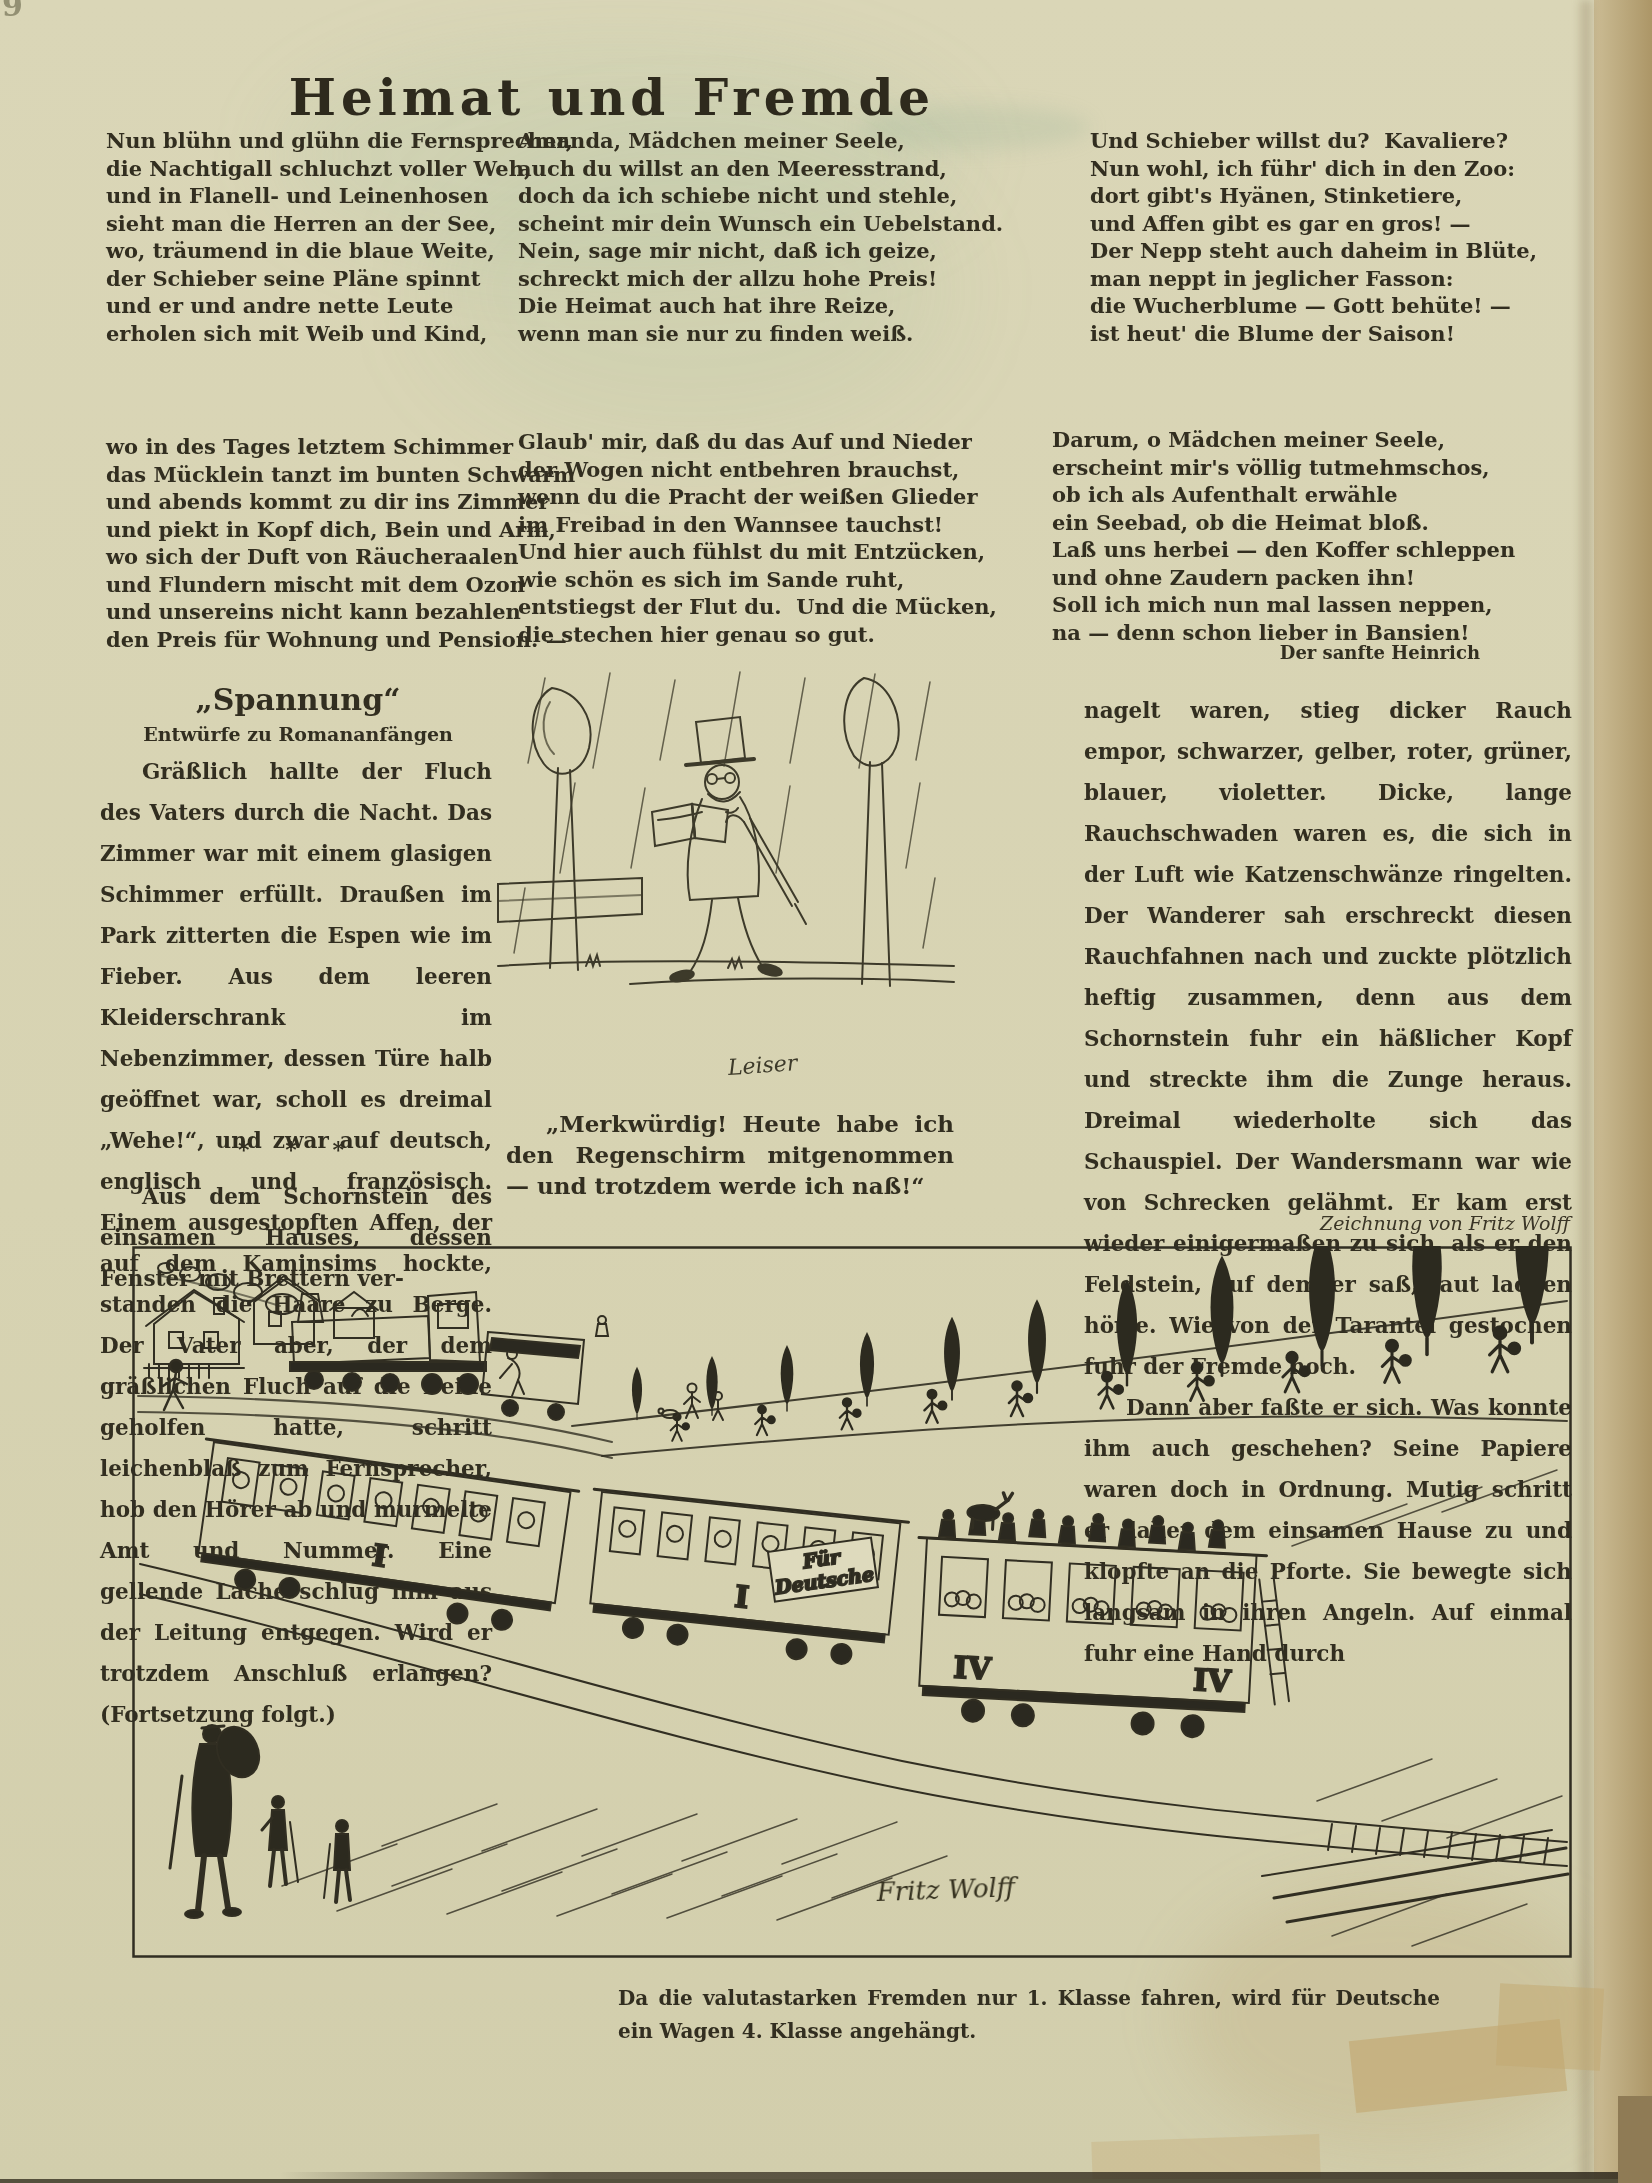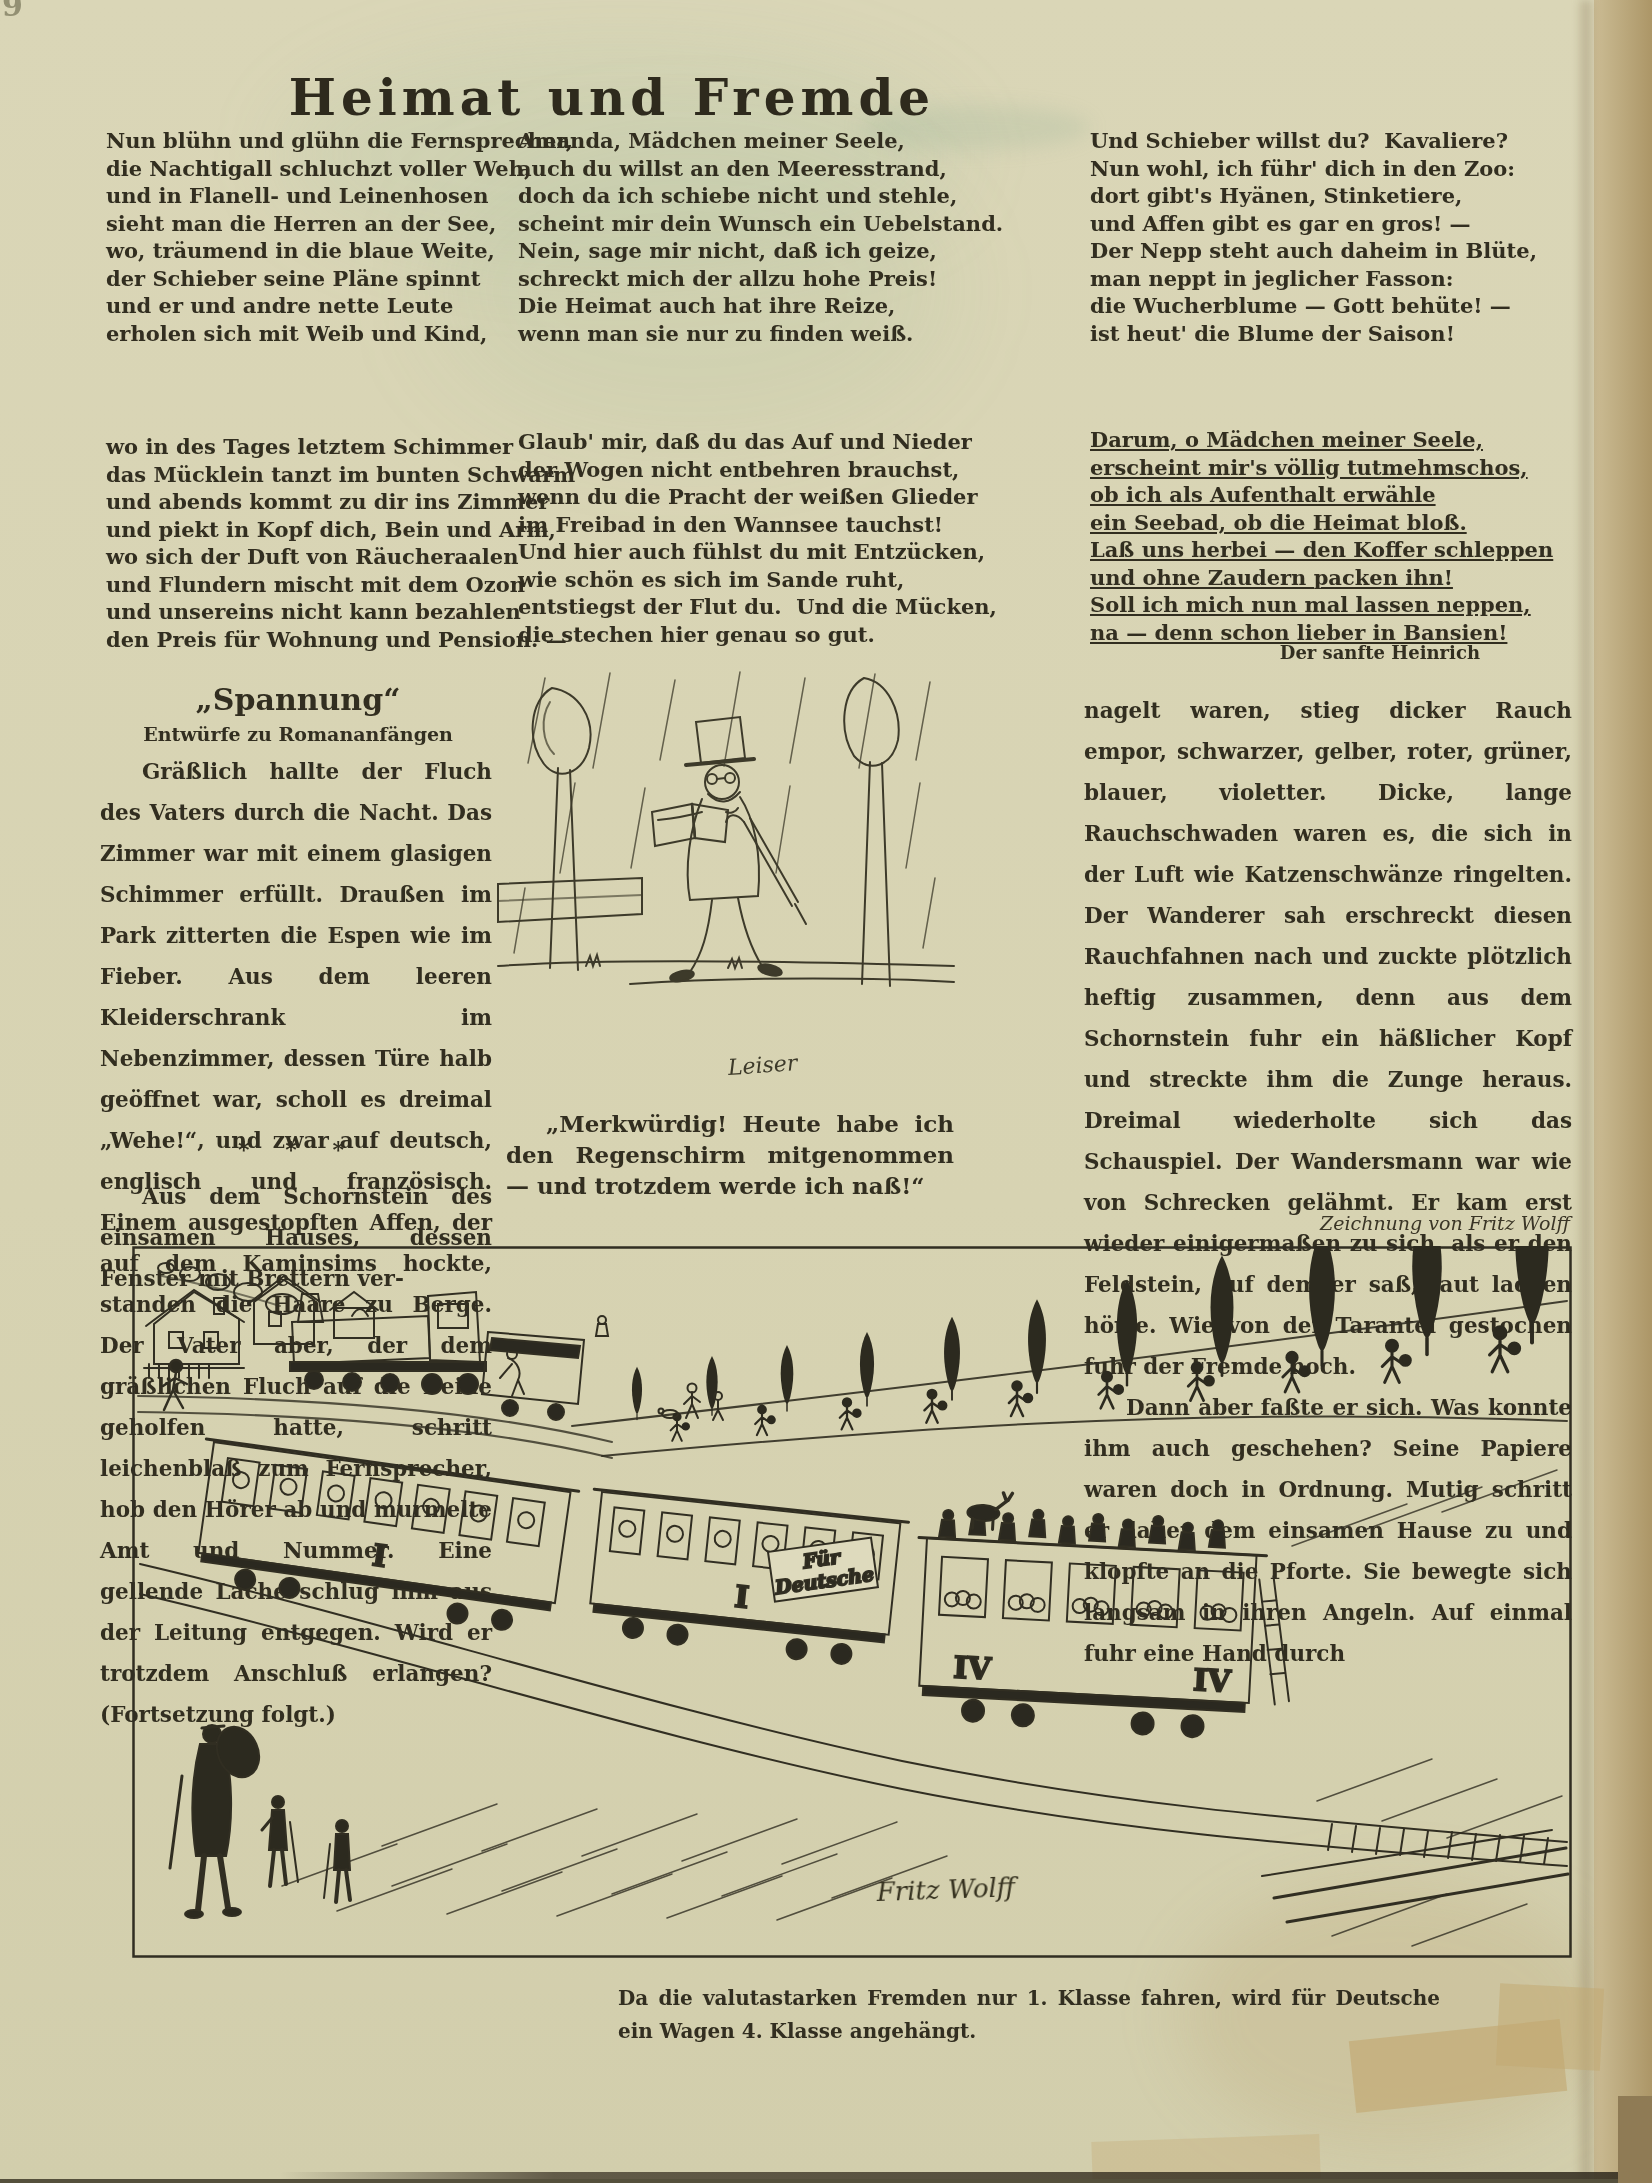--- a/index.html
+++ b/index.html
@@ -152,21 +152,21 @@
   <div class="abs mid-caption" style="left:506px;top:1108px;width:448px;">„Merkwürdig! Heute habe ich den Regenschirm mitgenommen — und trotzdem werde ich naß!“</div>
 
   <div class="abs poem" style="left:1090px;top:127px;">Und Schieber willst du?  Kavaliere?
 Nun wohl, ich führ' dich in den Zoo:
 dort gibt's Hyänen, Stinketiere,
 und Affen gibt es gar en gros! —
 Der Nepp steht auch daheim in Blüte,
 man neppt in jeglicher Fasson:
 die Wucherblume — Gott behüte! —
 ist heut' die Blume der Saison!</div>
-  <div class="abs poem" style="left:1090px;top:426px;text-decoration:underline;">Darum, o Mädchen meiner Seele,
+  <div class="abs poem" style="left:1052px;top:426px;">Darum, o Mädchen meiner Seele,
 erscheint mir's völlig tutmehmschos,
 ob ich als Aufenthalt erwähle
 ein Seebad, ob die Heimat bloß.
 Laß uns herbei — den Koffer schleppen
 und ohne Zaudern packen ihn!
 Soll ich mich nun mal lassen neppen,
 na — denn schon lieber in Bansien!</div>
   <div class="abs sig-right" style="left:1090px;top:642px;width:390px;">Der sanfte Heinrich</div>
   <div class="abs prose" style="left:1084px;top:690px;width:488px;">
     <p>nagelt waren, stieg dicker Rauch empor, schwarzer, gelber, roter, grüner, blauer, violetter. Dicke, lange Rauchschwaden waren es, die sich in der Luft wie Katzenschwänze ringelten. Der Wanderer sah erschreckt diesen Rauchfahnen nach und zuckte plötzlich heftig zusammen, denn aus dem Schornstein fuhr ein häßlicher Kopf und streckte ihm die Zunge heraus. Dreimal wiederholte sich das Schauspiel. Der Wandersmann war wie von Schrecken gelähmt. Er kam erst wieder einigermaßen zu sich, als er den Feldstein, auf dem er saß, laut lachen hörte. Wie von der Tarantel gestochen fuhr der Fremde hoch.</p>

